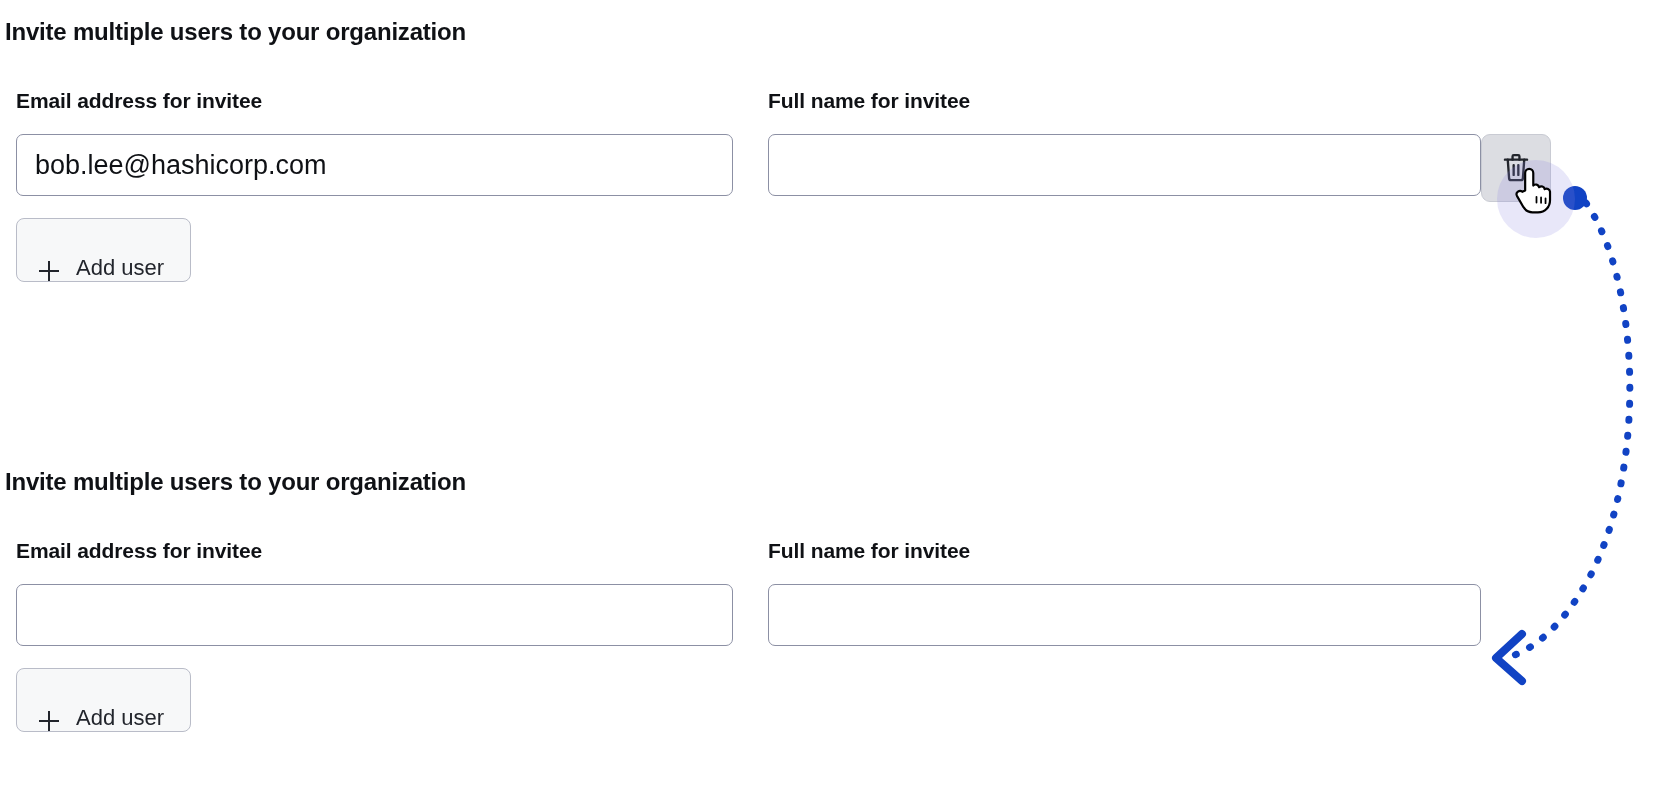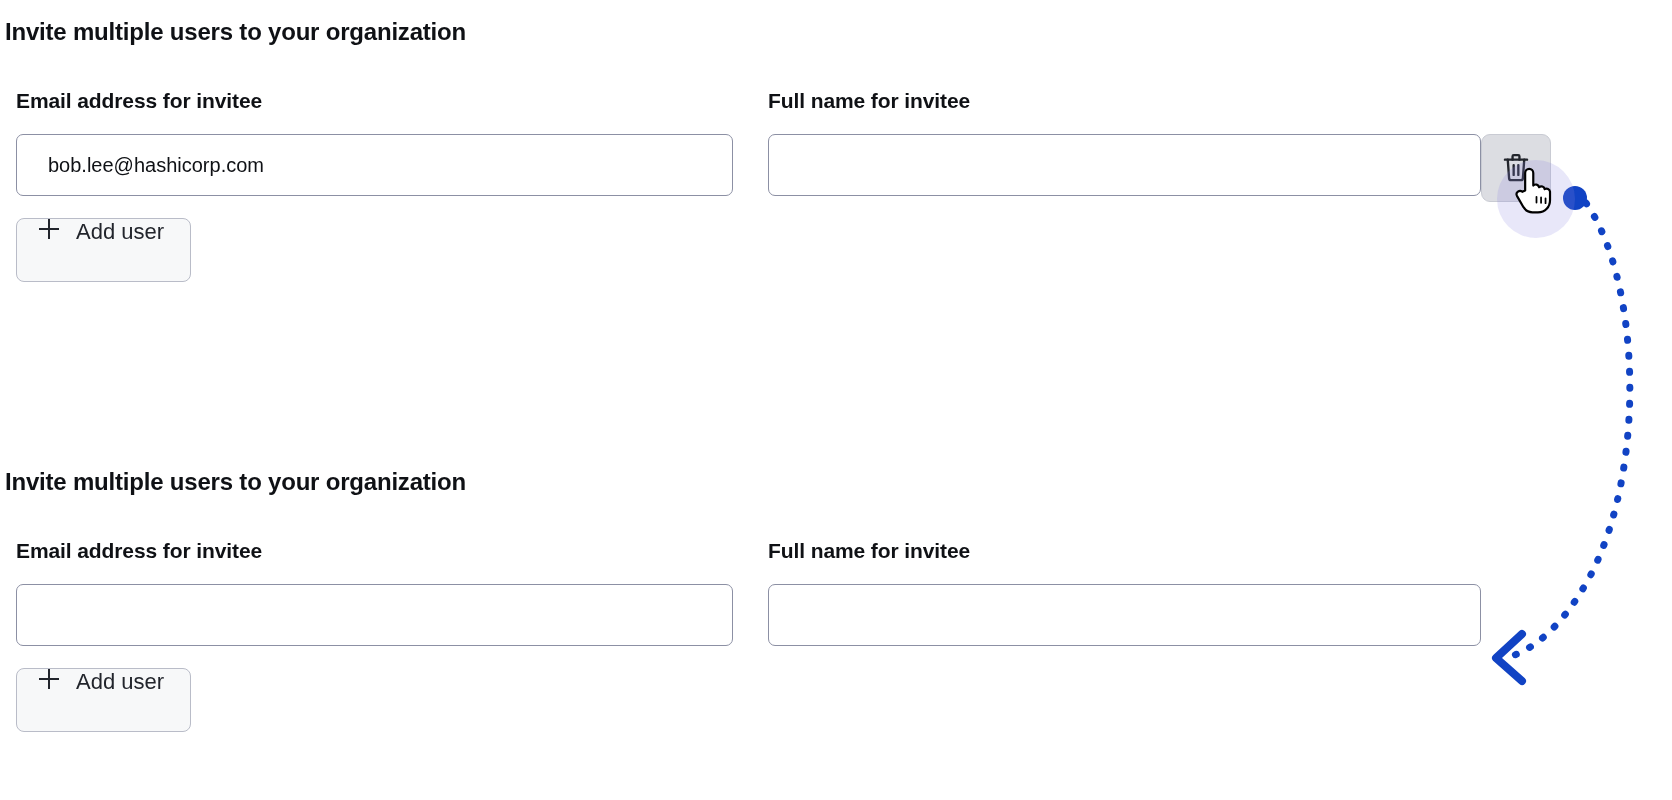--- a/index.html
+++ b/index.html
@@ -56,26 +56,26 @@
     line-height: 26px;
     white-space: nowrap;
   }
 
   .text-input {
     box-sizing: border-box;
     display: block;
     width: 100%;
     height: 62px;
     margin-top: 20px;
-    padding: 0 31px;
+    padding: 0 18px;
     border: 1.6px solid #8c90a4;
     border-radius: 7px;
     background: #ffffff;
     font-family: "Liberation Sans", sans-serif;
-    font-size: 20px;
+    font-size: 27px;
     color: #0f1115;
     outline: none;
   }
   .text-input::placeholder { color: #9aa0b0; }
 
   
   .delete-btn {
     position: absolute;
     left: 1481px;
     top: 58px;
@@ -98,21 +98,21 @@
     position: absolute;
     left: 16px;
     top: 218px;
     height: 64px;
     box-sizing: border-box;
     padding: 0 26px 0 22px;
     background: #f7f8f9;
     border: 1.4px solid #b9bcc8;
     border-radius: 8px;
     display: flex;
-    align-items: flex-start;
+    align-items: flex-end;
     gap: 17px;
     font-family: "Liberation Sans", sans-serif;
     font-size: 22px;
     color: #22252c;
     cursor: pointer;
   }
   .plus-icon {
     display: inline-block;
     position: relative;
     width: 20px;

